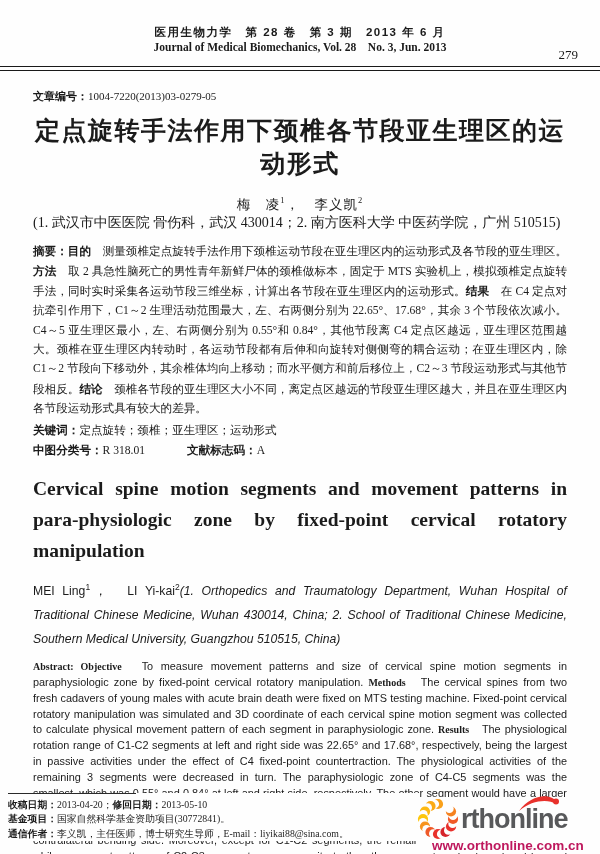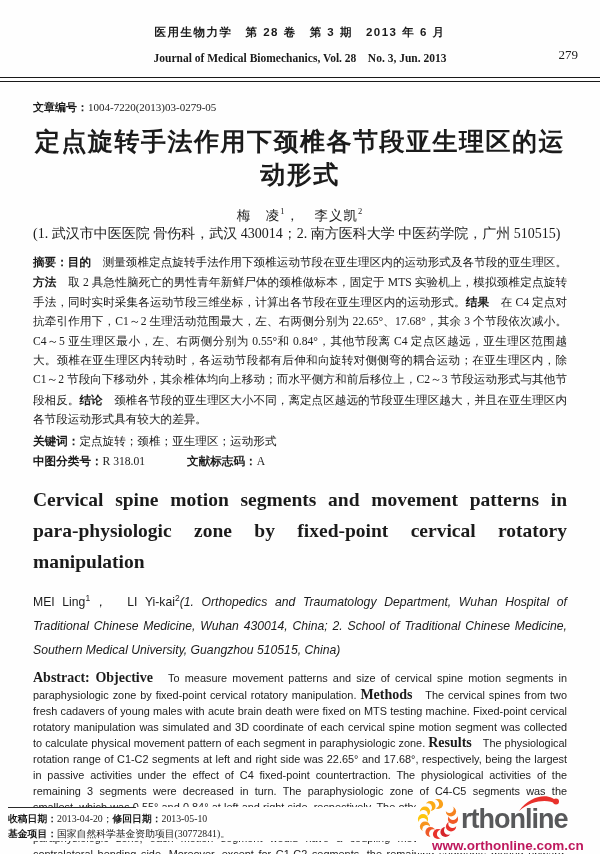--- a/index.html
+++ b/index.html
@@ -7,21 +7,21 @@
   .page {
     position:relative; width:600px; height:854px; margin:0 auto;
     background:#fefefe; color:#1b1b1b; overflow:hidden;
     font-family:"Liberation Serif","DejaVu Serif",serif;
   }
   .content { padding:0 33px; }
   
   .jhead { text-align:center; padding-top:25px; }
   .jhead .cn { font-size:11.5px; font-weight:bold; letter-spacing:1.5px;
                font-family:"Liberation Sans","DejaVu Sans",sans-serif; }
-  .jhead .en { font-size:11.5px; font-weight:bold; margin-top:11px; }
+  .jhead .en { font-size:11.5px; font-weight:bold; margin-top:0; }
   .pageno { position:absolute; top:47px; right:22px; font-size:13px; }
   .rule { margin-top:11px; height:5px; border-top:1.6px solid #1a1a1a; border-bottom:1.6px solid #1a1a1a; }
   
   .article-no { margin-top:18px; font-size:11px; }
   .article-no b { font-family:"Liberation Sans","DejaVu Sans",sans-serif; }
   .title-cn { margin-top:10px; text-align:center; font-size:25px; font-weight:bold;
               letter-spacing:1.5px; font-family:"Liberation Sans","DejaVu Sans",sans-serif; }
   .authors-cn { margin-top:15px; text-align:center; font-size:13.5px; letter-spacing:1px; }
   .authors-cn sup, .auth-en sup { font-size:8.5px; vertical-align:super; }
   .affil-cn { margin-top:0; text-align:left; font-size:14px; }
@@ -33,21 +33,21 @@
   .cls-cn { margin-top:5px; font-size:11.6px; }
   .cls-cn .gap { display:inline-block; width:42px; }
   
   .title-en { margin-top:15px; font-size:19.5px; line-height:31px; font-weight:bold;
               text-align:justify; word-spacing:2px; }
   .auth-en { margin-top:9px; font-size:12.2px; line-height:24px; text-align:justify;
              font-family:"Liberation Sans","DejaVu Sans",sans-serif; }
   .auth-en i { font-style:italic; }
   .abs-en { margin-top:8px; font-size:10.9px; line-height:15.8px; text-align:justify;
             font-family:"Liberation Sans","DejaVu Sans",sans-serif; }
-  .abs-en b, .kw-en b { font-family:"Liberation Serif","DejaVu Serif",serif; font-size:14px; }
+  .abs-en b, .kw-en b { font-family:"Liberation Serif","DejaVu Serif",serif; font-size:10px; }
   
   .fnote { position:absolute; left:8px; bottom:13px; width:412px; font-size:9.8px; line-height:14.4px; background:#fefefe; }
   .fnote .sep { width:128px; border-top:1.2px solid #2a2a2a; margin-bottom:4px; }
   
   .watermark { position:absolute; right:0; bottom:1px; width:184px; background:#fefefe; text-align:left; }
   .brand-row { display:flex; align-items:center; height:44px; }
   .ring { flex:0 0 auto; }
   .brand-text-wrap { position:relative; margin-left:1px; }
   .brand { font:bold 27px "Liberation Sans","DejaVu Sans",sans-serif; letter-spacing:-1px; }
   .swoosh { position:absolute; left:56px; top:-10px; }
@@ -87,20 +87,21 @@
     <p class="auth-en"><span>MEI Ling</span><sup>1</sup><span>，　</span><span>LI Yi-kai</span><sup>2</sup><i>(1. Orthopedics and Traumatology Department, Wuhan Hospital of Traditional Chinese Medicine, Wuhan 430014, China; 2. School of Traditional Chinese Medicine, Southern Medical University, Guangzhou 510515, China)</i></p>
 
     <p class="abs-en"><b>Abstract: Objective</b><span>　To measure movement patterns and size of cervical spine motion segments in paraphysiologic zone by fixed-point cervical rotatory manipulation. </span><b>Methods</b><span>　The cervical spines from two fresh cadavers of young males with acute brain death were fixed on MTS testing machine. Fixed-point cervical rotatory manipulation was simulated and 3D coordinate of each cervical spine motion segment was collected to calculate physical movement pattern of each segment in paraphysiologic zone. </span><b>Results</b><span>　The physiological rotation range of C1-C2 segments at left and right side was 22.65° and 17.68°, respectively, being the largest in passive activities under the effect of C4 fixed-point countertraction. The physiological activities of the remaining 3 segments were decreased in turn. The paraphysiologic zone of C4-C5 segments was the smallest, which was 0.55° and 0.84° at left and right side, respectively. The other segment would have a larger paraphysiologic zone if it was farther from fixed-point C4 segment. When the cervical spine rotated in paraphysiologic zone, each motion segment would have a coupling movement to the stretching and contralateral bending side. Moreover, except for C1-C2 segments, the remaining segments moved upward, while movement patterns of C2-C3 segments were opposite to the other segments in backward and forward movement and at horizontal side. </span></p>
 
   </div>
 
   <div class="fnote">
     <div class="sep"></div>
     <div><b>收稿日期：</b><span>2013-04-20；</span><b>修回日期：</b><span>2013-05-10</span></div>
     <div><b>基金项目：</b><span>国家自然科学基金资助项目(30772841)。</span></div>
+    <div><b>通信作者：</b><span>李义凯，主任医师，博士研究生导师，E-mail：liyikai88@sina.com。</span></div>
   </div>
 
   <div class="watermark">
     <div class="brand-row">
       <svg class="ring" viewBox="0 0 44 44" width="44" height="44">
           <circle cx="22.0" cy="7.0" r="5.1" fill="#f9a11b"></circle>
           <circle cx="18.8" cy="7.0" r="4.3" fill="#fefefe"></circle>
           <circle cx="14.5" cy="9.0" r="5.1" fill="#fbaa14"></circle>
           <circle cx="11.7" cy="10.6" r="4.3" fill="#fefefe"></circle>
           <circle cx="9.0" cy="14.5" r="5.1" fill="#fdb913"></circle>

